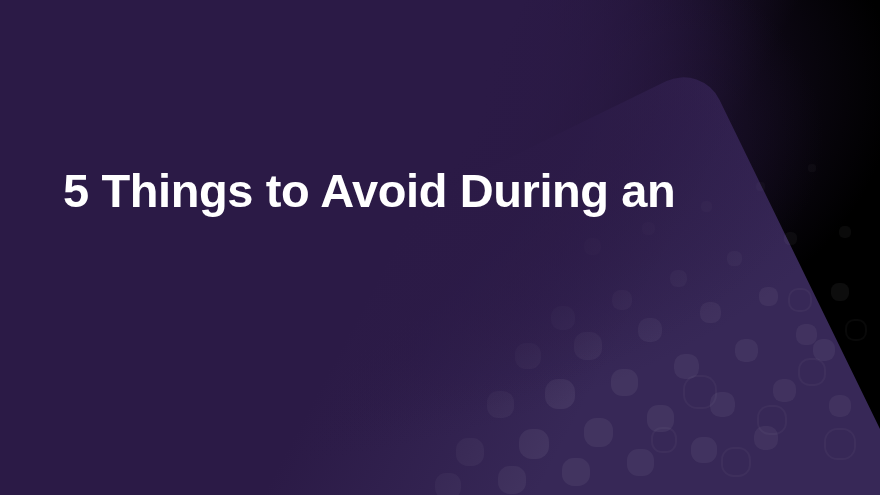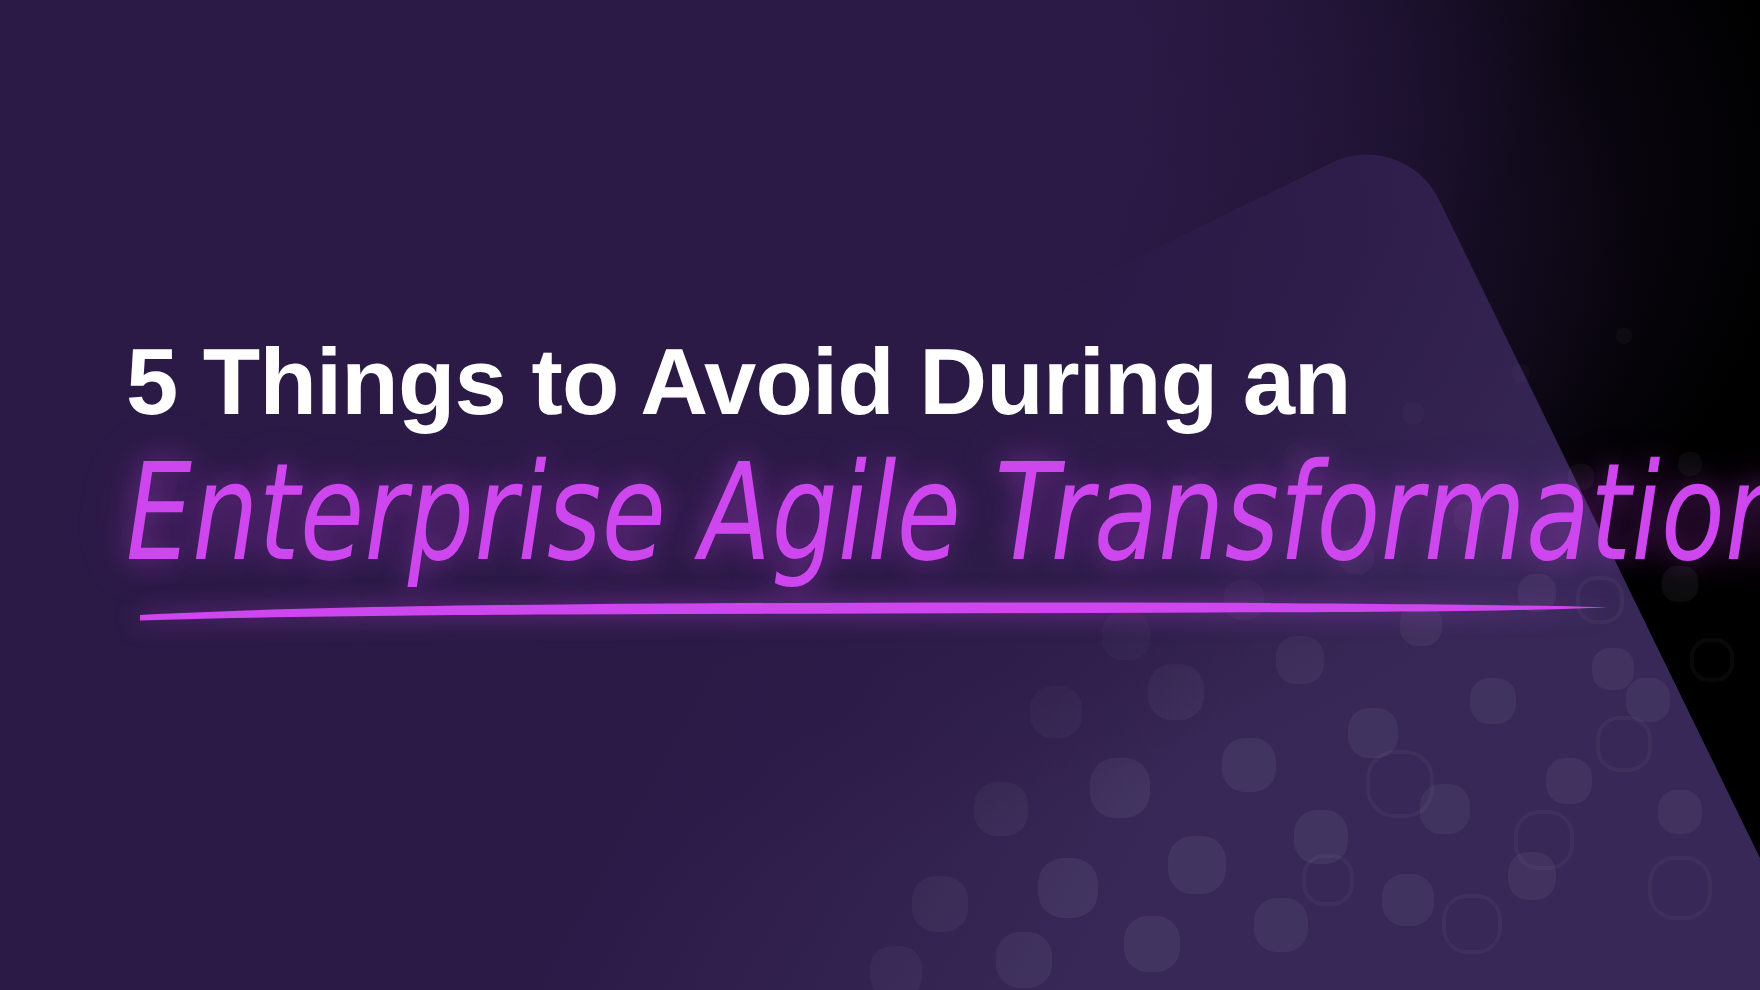--- a/index.html
+++ b/index.html
@@ -181,28 +181,15 @@
         <div class="dot faint" style="left: 845px; top: 319px; width: 22px; height: 22px;"></div>
       </div>
     <div class="bg-fade"></div>
     <div class="bg-vignette"></div>
   </div>
 
   <div id="headline-block">
 
     <h1 id="headline-primary">5 Things to Avoid During an</h1>
 
-    <div id="headline-script-wrap">
-      <h2 id="headline-script">Enterprise Agile Transformation</h2>
-
-      <svg id="headline-underline" viewBox="0 0 740 22" preserveAspectRatio="none">
-        <path d="M2,12.5
-                 C 60,9.4 130,8.0 212,7.2
-                 C 320,6.2 430,6.0 540,6.4
-                 C 630,6.8 700,7.6 736,8.6
-                 C 700,10.4 630,11.0 540,11.2
-                 C 430,11.6 320,11.8 212,12.2
-                 C 130,12.6 60,13.4 2,15.2 Z" fill="#ce47ee"></path>
-      </svg>
-    </div>
 
   </div>
 </div>
 
 </body></html>

